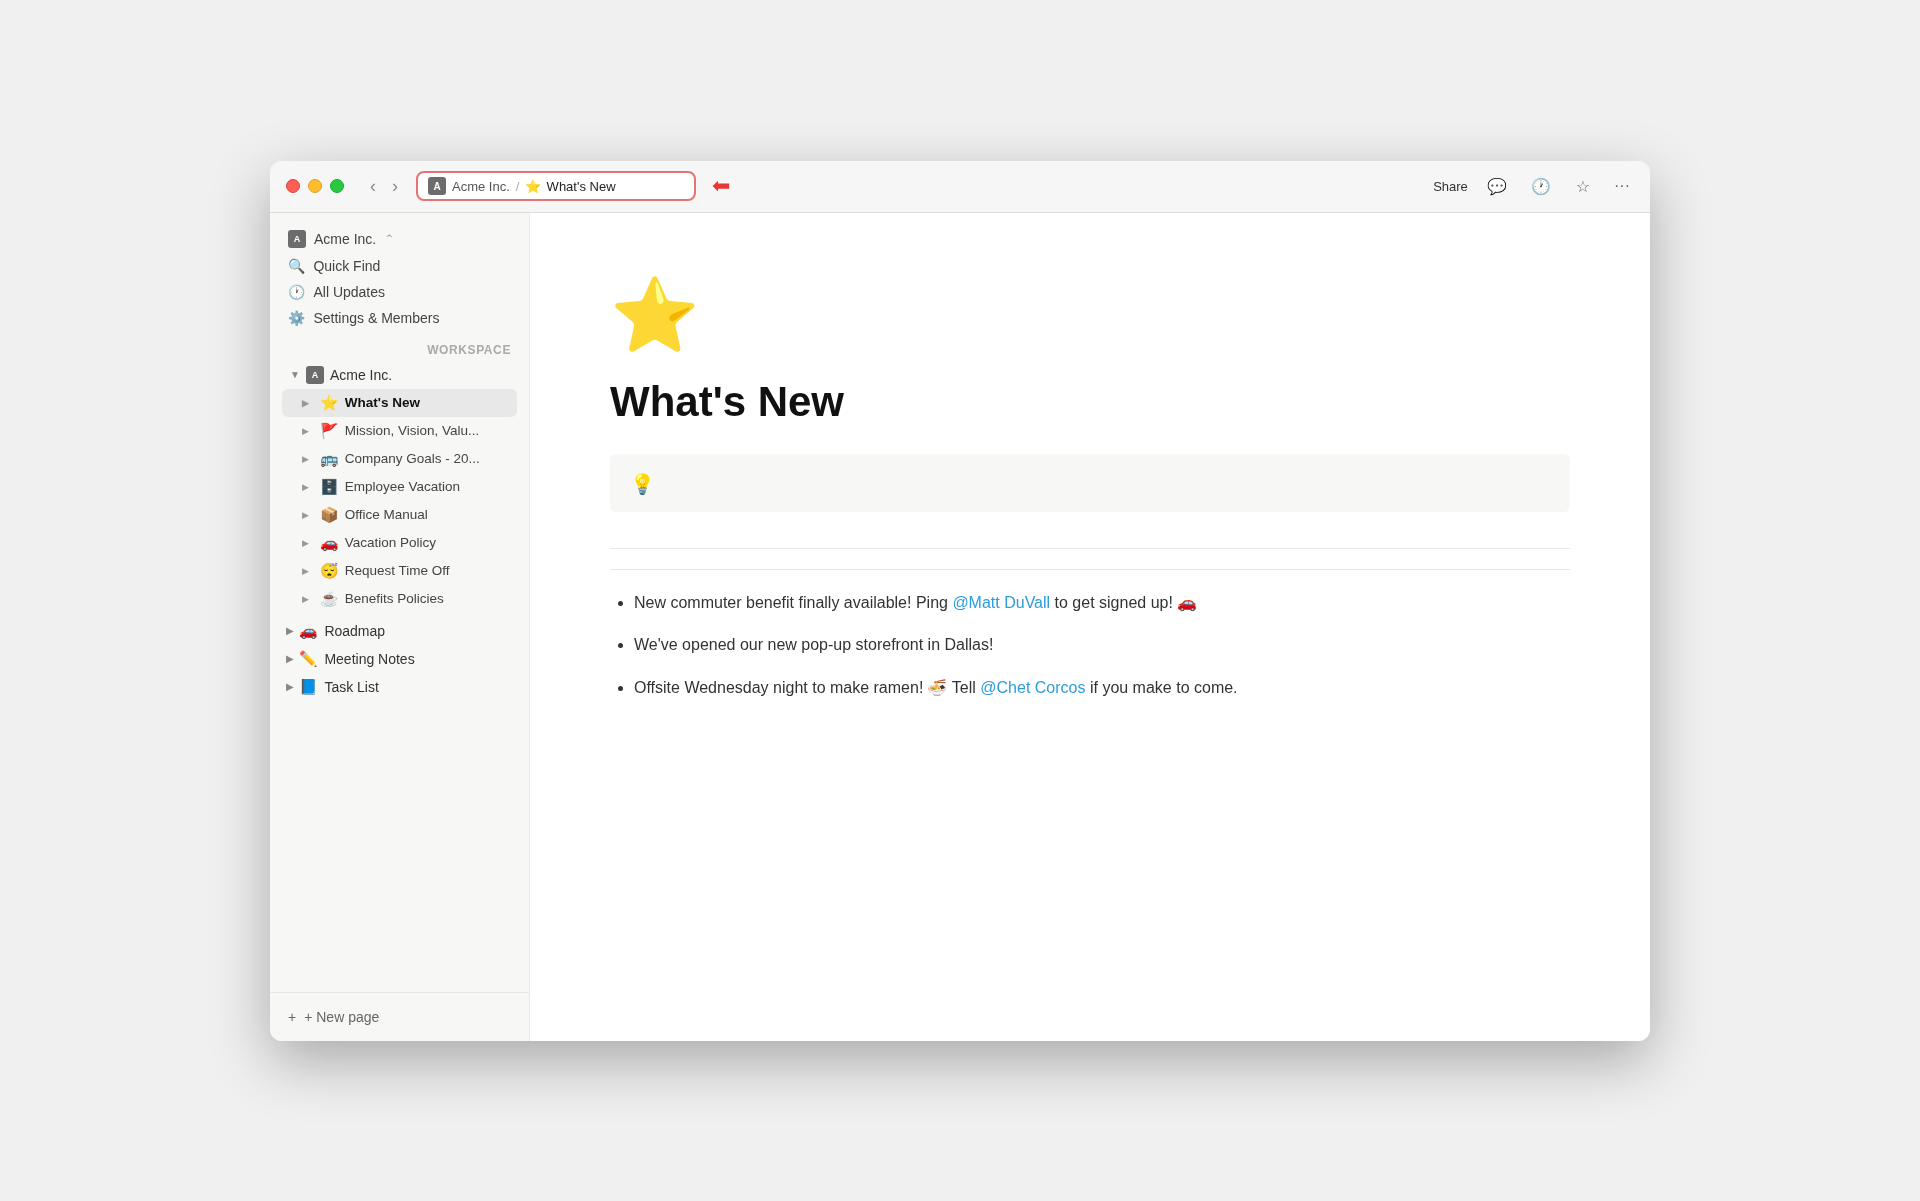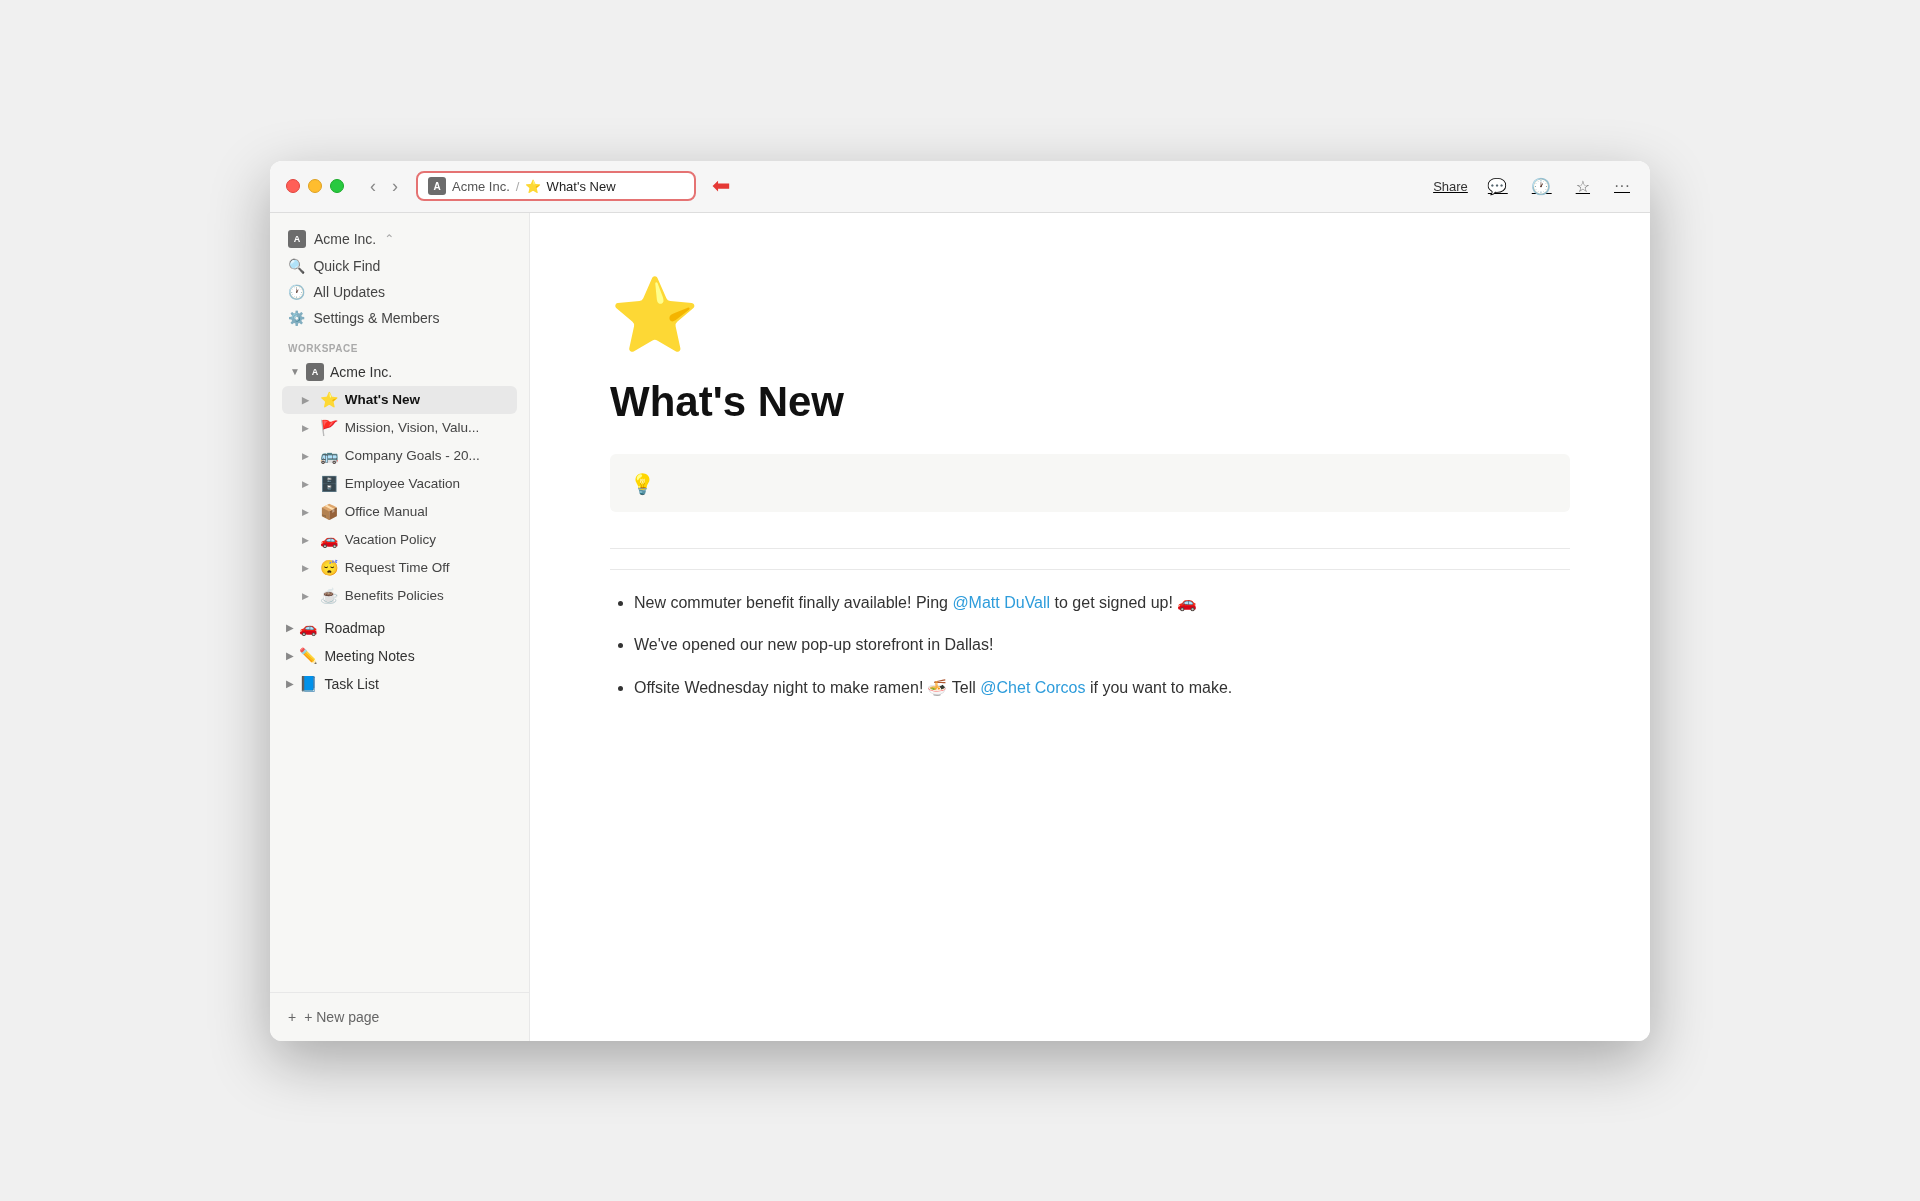--- a/index.html
+++ b/index.html
@@ -98,21 +98,20 @@
       color: #e53935;
       font-size: 22px;
       margin-left: 4px;
     }
 
     .titlebar-spacer { flex: 1; }
     .titlebar-actions {
       display: flex;
       align-items: center;
       gap: 16px;
-      text-decoration: underline;
     }
     .share-btn {
       background: none;
       border: none;
       font-size: 13px;
       color: #333;
       cursor: pointer;
       font-weight: 500;
     }
     .titlebar-icon-btn {
@@ -152,26 +151,27 @@
       gap: 8px;
       padding: 5px 10px;
       border-radius: 6px;
       cursor: pointer;
       font-size: 14px;
       color: #444;
     }
     .sidebar-item-icon { color: #888; font-size: 14px; }
 
     .workspace-label {
-      font-size: 10px;
+      font-size: 12px;
       font-weight: 600;
       color: #aaa;
       letter-spacing: 0.05em;
       padding: 12px 10px 4px;
       text-transform: uppercase;
+      text-align: right;
     }
 
     .workspace-section { padding: 0 4px; }
 
     .ws-root {
       display: flex;
       align-items: center;
       gap: 6px;
       padding: 5px 8px;
       border-radius: 6px;
@@ -471,19 +471,19 @@
       <hr class="divider">
 
       <ul class="bullet-list">
         <li>
           <span>New commuter benefit finally available! Ping </span><span class="mention">@Matt DuVall</span><span> to get signed up! 🚗</span>
         </li>
         <li>
           <span>We've opened our new pop-up storefront in Dallas!</span>
         </li>
         <li>
-          <span>Offsite Wednesday night to make ramen! 🍜 Tell </span><span class="mention">@Chet Corcos</span><span> if you want to make.</span>
+          <span>Offsite Wednesday night to make ramen! 🍜 Tell </span><span class="mention">@Chet Corcos</span><span> if you make to come.</span>
         </li>
       </ul>
     </div>
 
   </div>
 </div>
 
 </body></html>

